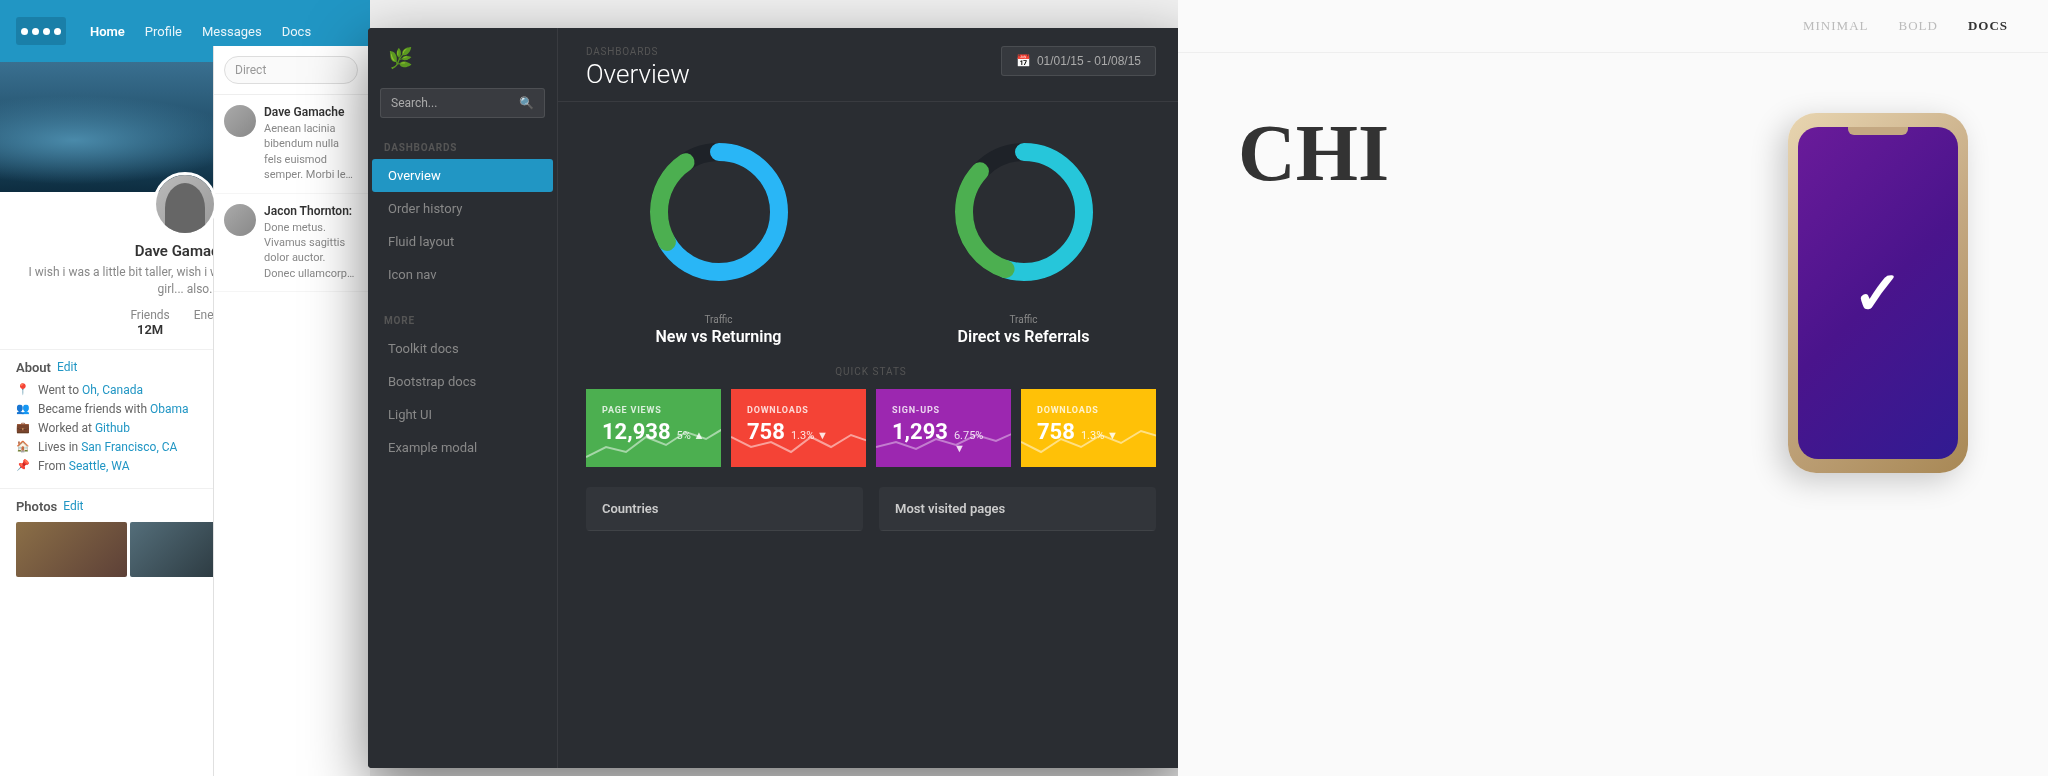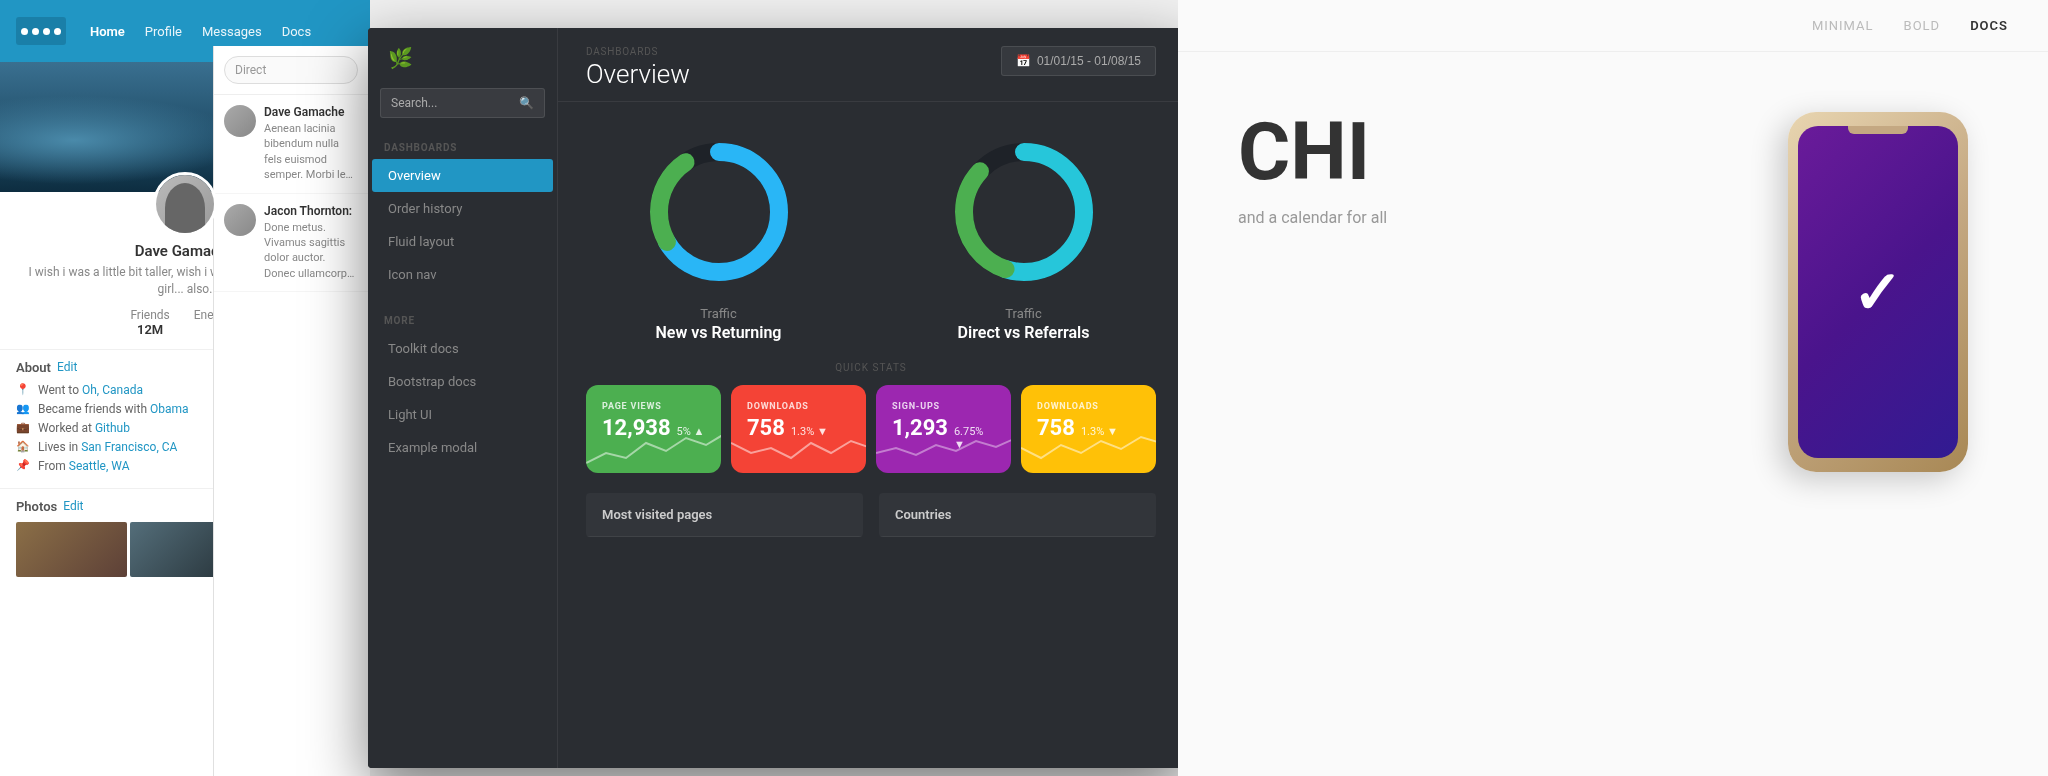--- a/index.html
+++ b/index.html
@@ -391,23 +391,23 @@
     .donut-item {
       display: flex;
       flex-direction: column;
       align-items: center;
     }
     .donut-svg {
       width: 160px;
       height: 160px;
     }
     .donut-label-top {
-      font-size: 13px;
+      font-size: 10px;
       color: #888;
-      margin-top: 14px;
+      margin-top: 22px;
       text-align: center;
     }
     .donut-label-main {
       font-size: 16px;
       font-weight: 600;
       color: #fff;
       text-align: center;
       margin-top: 2px;
     }
 
@@ -422,23 +422,23 @@
       letter-spacing: 1px;
       margin-bottom: 12px;
       text-align: center;
     }
     .quick-stats-grid {
       display: grid;
       grid-template-columns: repeat(4, 1fr);
       gap: 10px;
     }
     .stat-card {
-      border-radius: 12px;
+      border-radius: 0;
       padding: 16px 16px 0;
-      height: 88px;
+      height: 78px;
       overflow: hidden;
       position: relative;
       display: flex;
       flex-direction: column;
     }
     .stat-card-green { background: #4CAF50; }
     .stat-card-red { background: #F44336; }
     .stat-card-purple { background: #9C27B0; }
     .stat-card-yellow { background: #FFC107; }
 
@@ -496,20 +496,21 @@
 
     
     .right-panel {
       position: absolute;
       right: 0;
       top: 0;
       width: 870px;
       height: 776px;
       background: #fafafa;
       overflow: hidden;
+      font-family: Liberation Serif, serif;
     }
     .right-top-nav {
       padding: 18px 40px;
       display: flex;
       justify-content: flex-end;
       gap: 30px;
       border-bottom: 1px solid #eee;
     }
     .right-nav-link {
       font-size: 13px;
@@ -802,44 +803,43 @@
           <svg class="stat-card-wave" viewBox="0 0 140 50" preserveAspectRatio="none">
             <polyline points="0,25 20,35 40,22 60,30 80,18 100,26 120,14 140,20" fill="none" stroke="rgba(255,255,255,0.5)" stroke-width="2"></polyline>
           </svg>
         </div>
       </div>
     </div>
 
     <div class="bottom-section">
       <div class="data-table-card">
         <div class="data-table-header">
-          <div class="data-table-title">Most visited pages</div>
+          <div class="data-table-title">Countries</div>
         </div>
       </div>
       <div class="data-table-card">
         <div class="data-table-header">
-          <div class="data-table-title">Countries</div>
+          <div class="data-table-title">Most visited pages</div>
         </div>
       </div>
     </div>
   </div>
 </div>
 
 <div class="right-panel">
   <div class="right-top-nav">
     <a class="right-nav-link">MINIMAL</a>
     <a class="right-nav-link">BOLD</a>
     <a class="right-nav-link active">DOCS</a>
   </div>
   <div class="right-content">
     <div class="right-text-side">
       <div>
         <span class="big-heading-accent">CHI</span>
       </div>
-      <div class="right-subtitle">and a calendar for all</div>
     </div>
     <div class="phone-mockup">
       <div class="phone-outer">
         <div class="phone-notch"></div>
         <div class="phone-screen">
           <span class="phone-checkmark">✓</span>
         </div>
 
       </div>
     </div>

